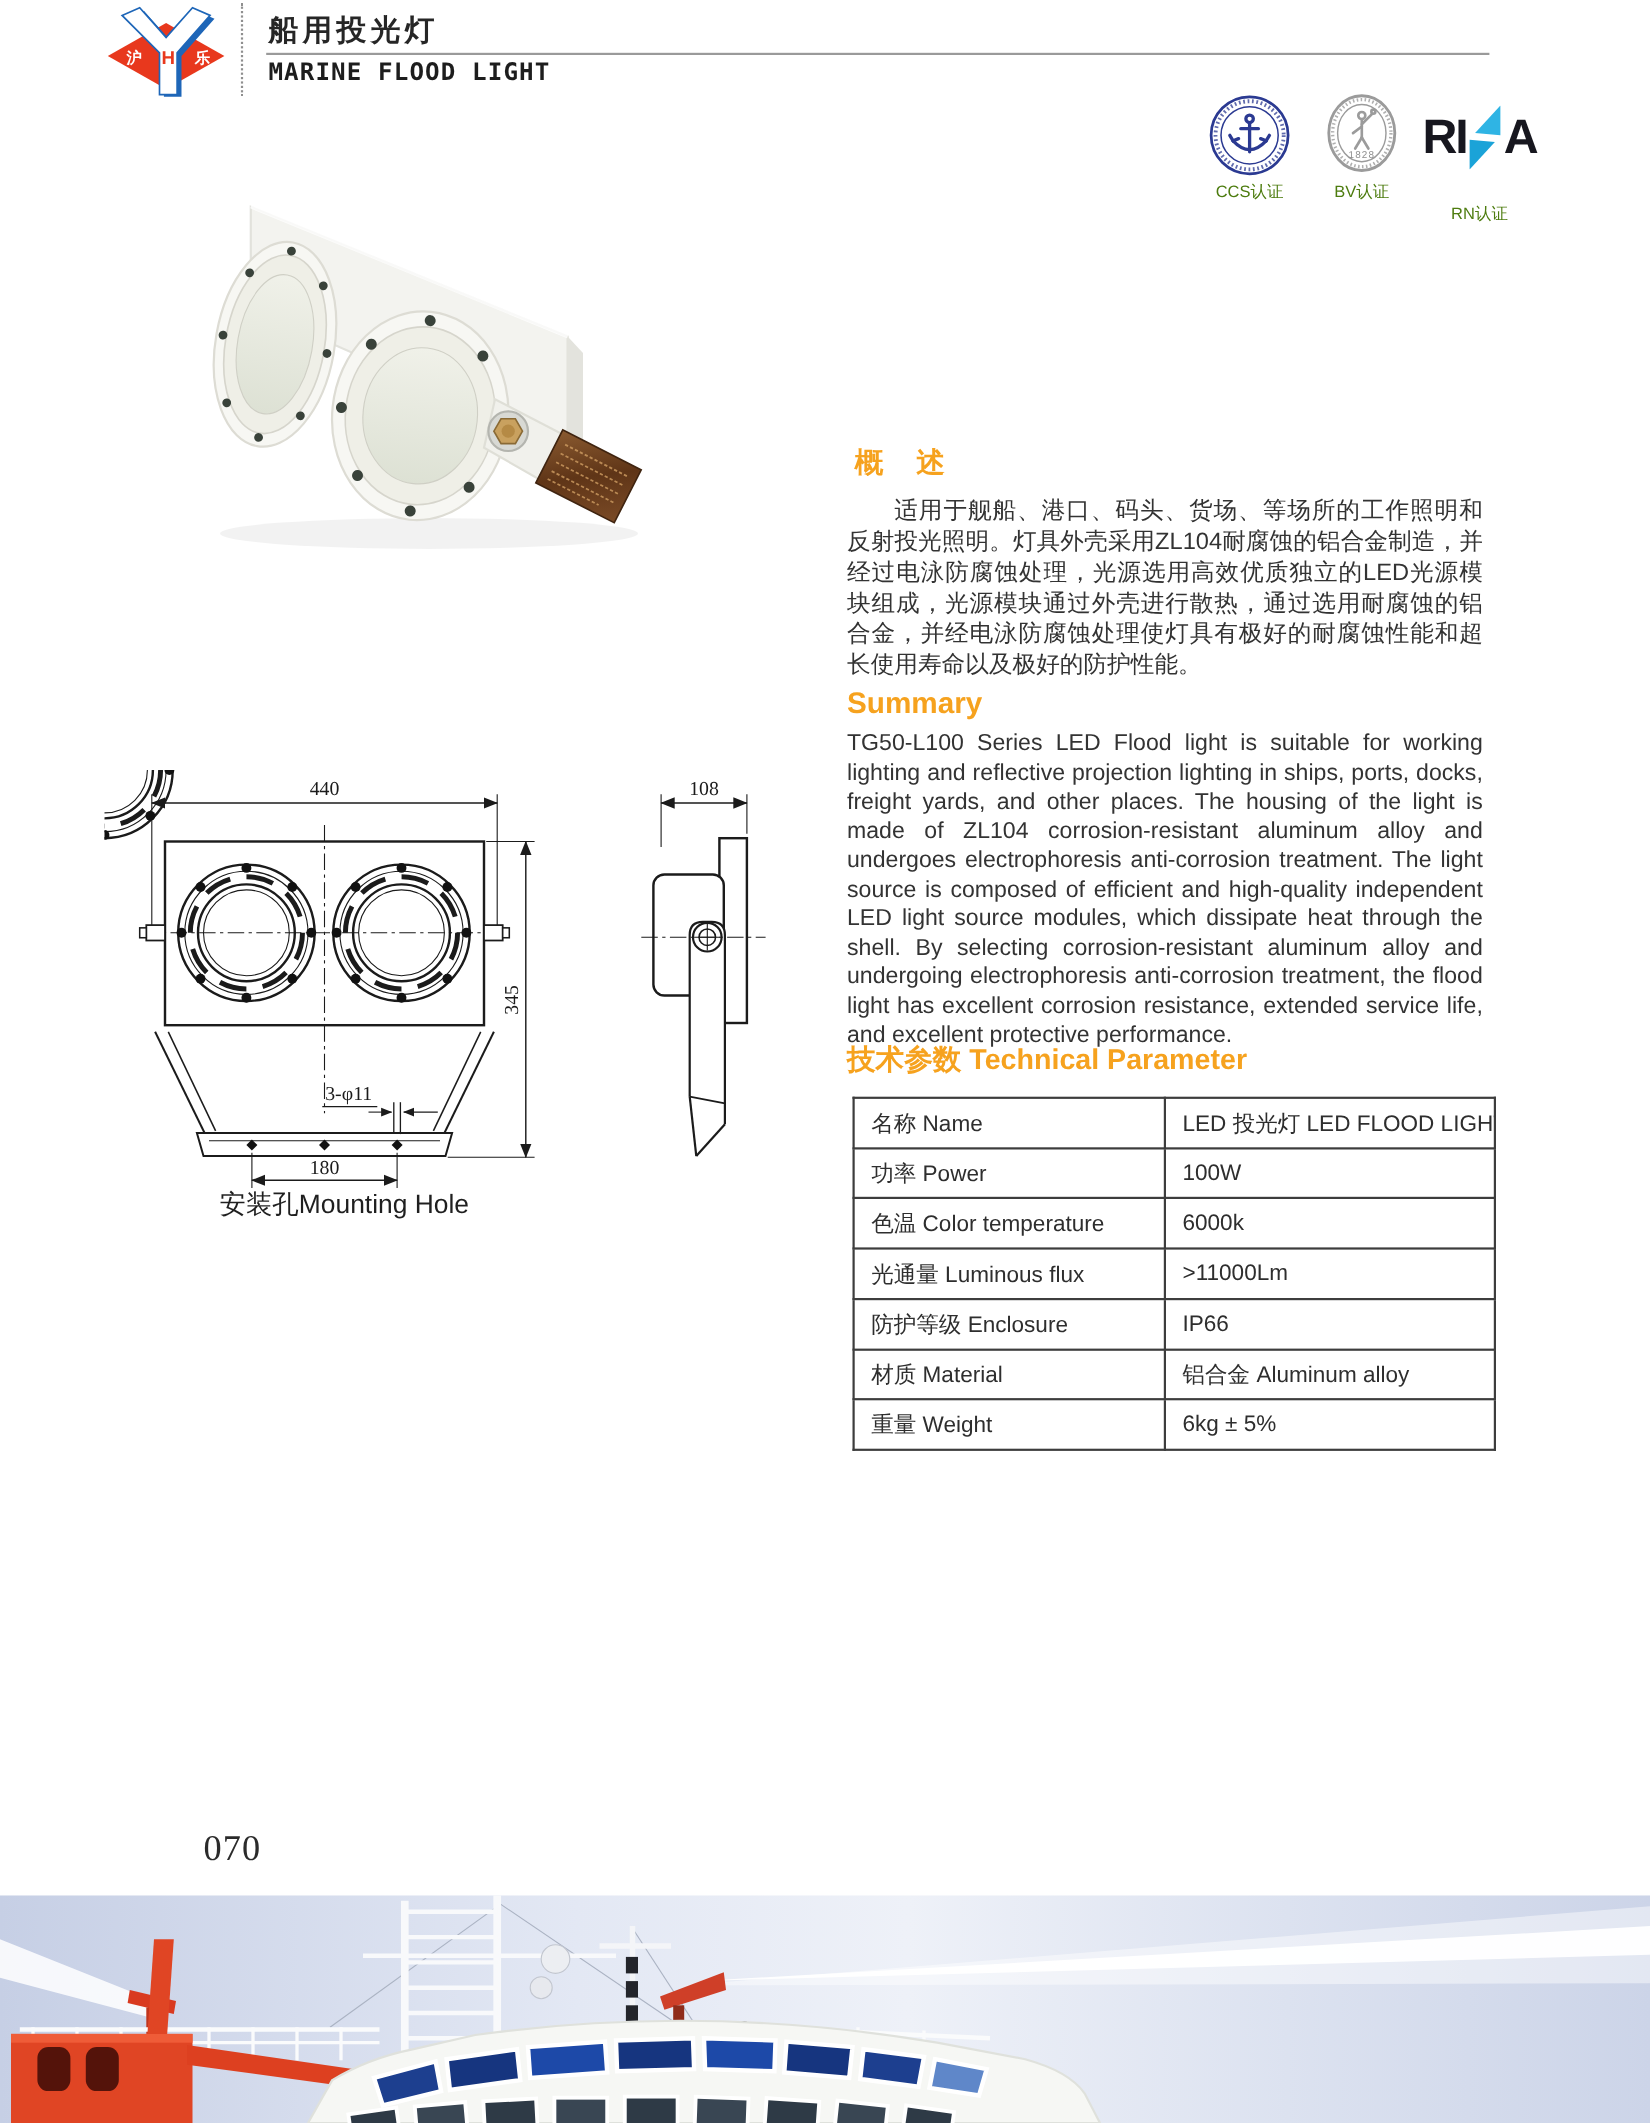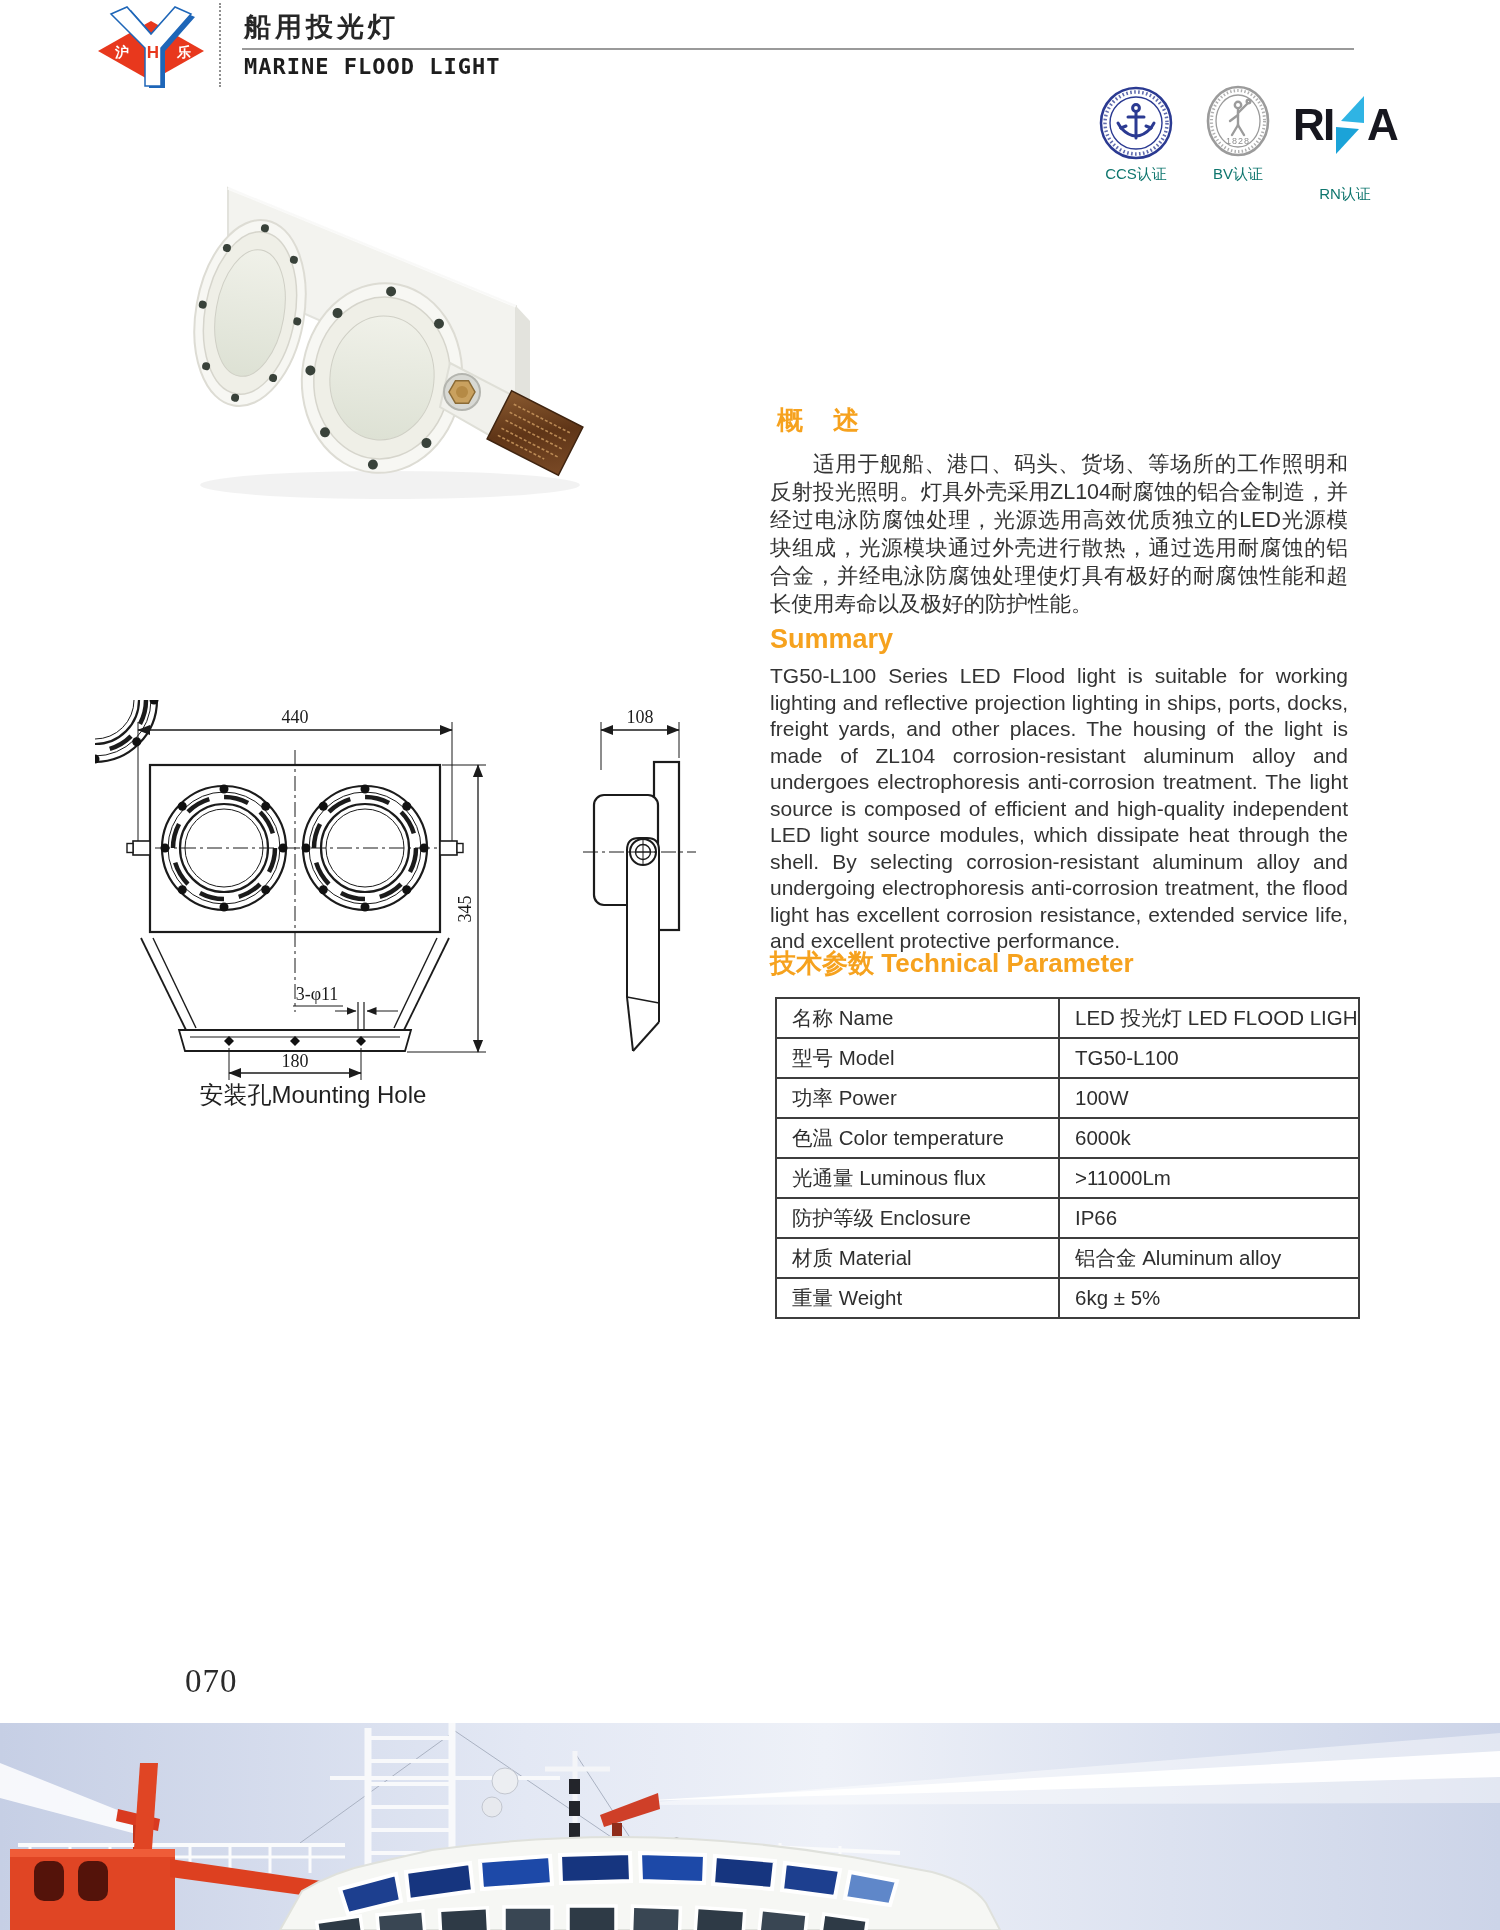--- a/index.html
+++ b/index.html
@@ -12,21 +12,21 @@
   
   .logo{left:95px;top:4px;width:112px;height:84px;}
   .hdr-sep{left:219px;top:3px;height:84px;border-left:2px dotted #8f8f8f;}
   .title-zh{left:244px;top:9px;font-size:27px;font-weight:bold;color:#262626;letter-spacing:4px;}
   .hdr-rule{left:242px;top:48px;width:1112px;border-top:2px solid #9a9a9a;}
   .title-en{left:244px;top:54px;font-family:"DejaVu Sans Mono","Liberation Mono",monospace;
             font-size:22px;font-weight:bold;color:#1d1d1d;letter-spacing:1px;}
 
   
   .cert{display:flex;flex-direction:column;align-items:center;}
-  .cert-label{font-size:15px;color:#0f766e;margin-top:5px;white-space:nowrap;}
+  .cert-label{font-size:15px;color:#4d7c0f;margin-top:5px;white-space:nowrap;}
   .cert-ccs{left:1098px;top:86px;width:76px;}
   .cert-bv{left:1203px;top:84px;width:70px;}
   .cert-rina{left:1283px;top:96px;width:124px;gap:26px;}
   .rina-row{display:flex;align-items:center;height:58px;}
   .rina-txt{font-size:44px;font-weight:900;color:#17171f;letter-spacing:-2px;line-height:1;}
 
   
   .ov-h{left:777px;top:403px;font-size:26px;font-weight:800;letter-spacing:2px;}
   .orange{color:#F6A21E;}
   .ov-p{left:770px;top:450px;width:578px;font-size:21.5px;line-height:28px;color:#333;
@@ -283,24 +283,20 @@
     <colgroup>
         <col class="c1">
         <col>
       </colgroup>
     <tbody>
       <tr>
         <td>名称 Name</td>
         <td>LED 投光灯  LED FLOOD LIGHT</td>
         </tr>
       <tr>
-        <td>型号 Model</td>
-        <td>TG50-L100</td>
-        </tr>
-      <tr>
         <td>功率 Power</td>
         <td>100W</td>
         </tr>
       <tr>
         <td>色温 Color temperature</td>
         <td>6000k</td>
         </tr>
       <tr>
         <td>光通量 Luminous flux</td>
         <td>&gt;11000Lm</td>

